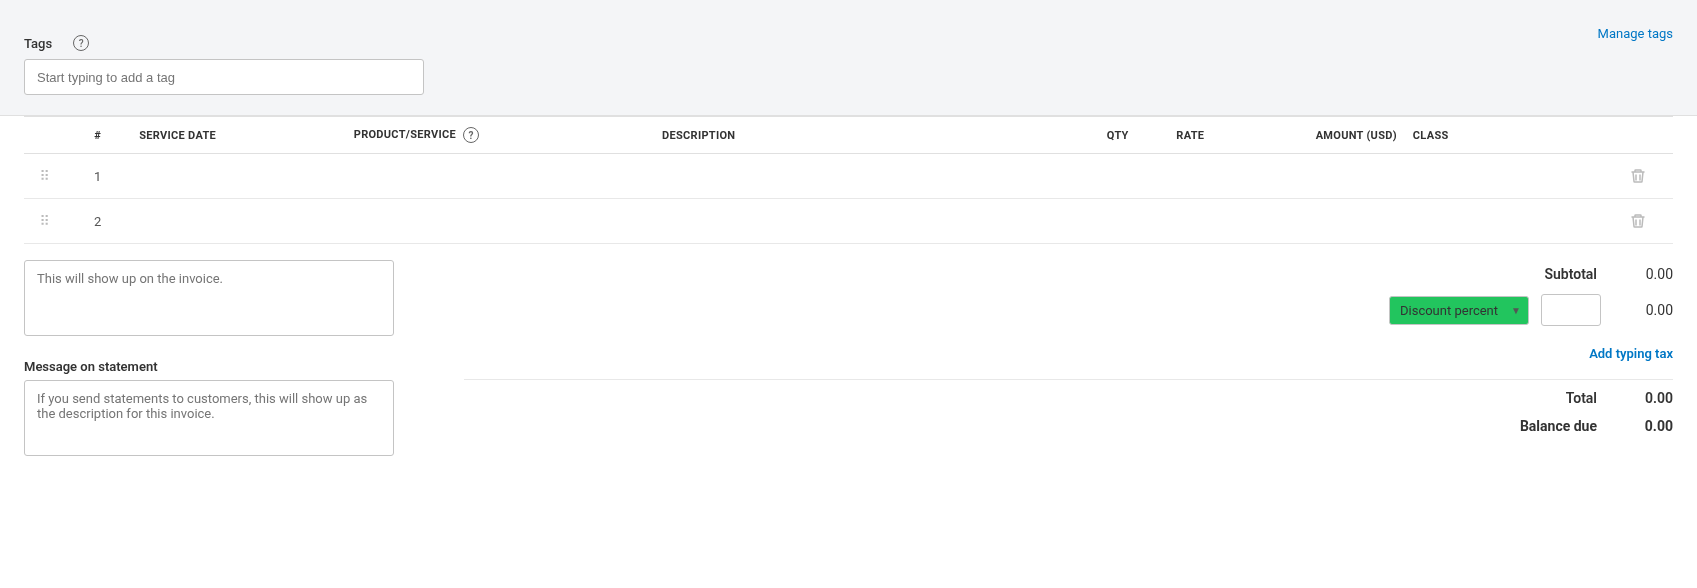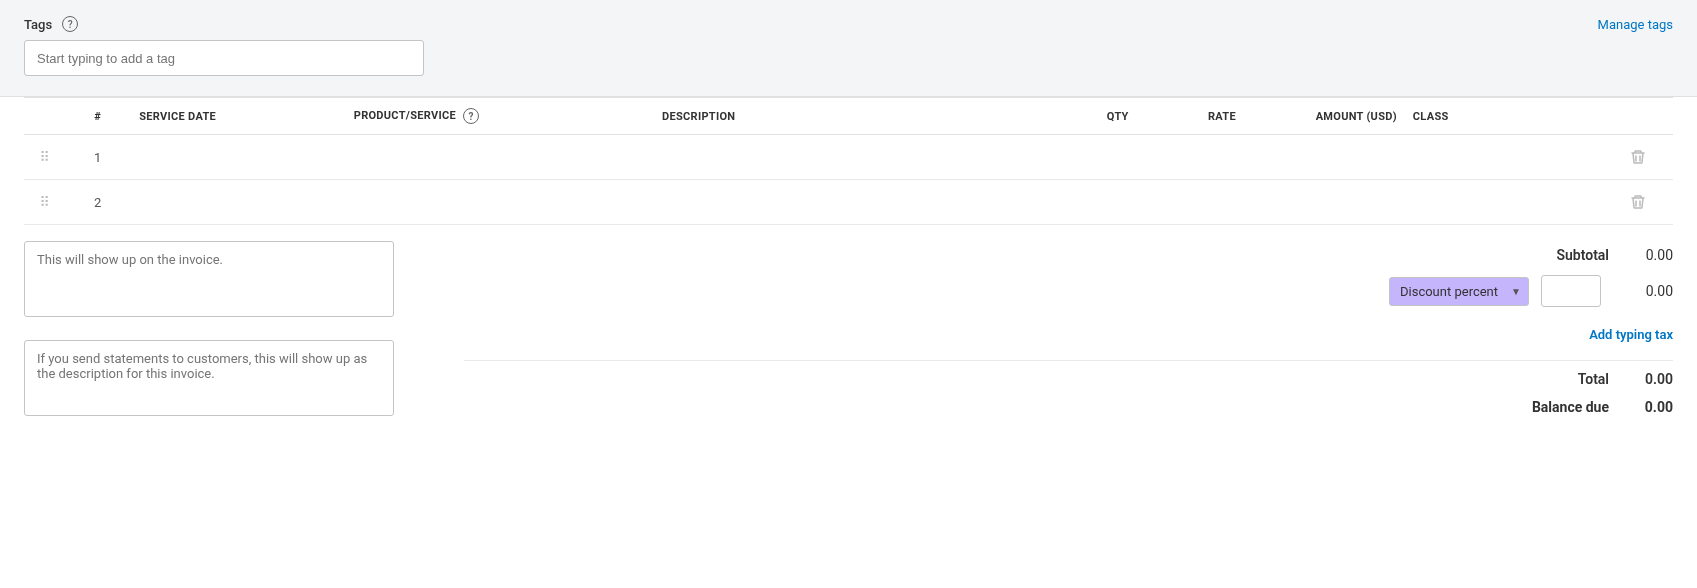--- a/index.html
+++ b/index.html
@@ -22,24 +22,25 @@
     }
     .tags-header {
       display: flex;
       justify-content: space-between;
       align-items: center;
       margin-bottom: 8px;
     }
     .tags-label {
       display: flex;
       align-items: center;
-      gap: 10px;
+      gap: 21px;
       font-size: 13px;
       font-weight: 500;
       color: #333;
+      margin-top: 19px;
     }
     .help-icon {
       width: 16px;
       height: 16px;
       border-radius: 50%;
       border: 1.5px solid #666;
       display: inline-flex;
       align-items: center;
       justify-content: center;
       font-size: 10px;
@@ -90,21 +91,21 @@
       text-transform: uppercase;
       letter-spacing: 0.3px;
       background: #fff;
     }
     .invoice-table th.num-col { width: 50px; text-align: center; }
     .invoice-table th.drag-col { width: 30px; }
     .invoice-table th.date-col { width: 160px; }
     .invoice-table th.product-col { width: 230px; }
     .invoice-table th.desc-col { width: 280px; }
     .invoice-table th.qty-col { width: 80px; text-align: right; }
-    .invoice-table th.rate-col { width: 80px; text-align: right; }
+    .invoice-table th.rate-col { width: 80px; text-align: center; }
     .invoice-table th.amount-col { width: 120px; text-align: right; }
     .invoice-table th.class-col { width: 160px; }
     .invoice-table th.action-col { width: 40px; }
 
     .invoice-table tbody tr {
       border-bottom: 1px solid #e8e8e8;
     }
     .invoice-table td {
       padding: 10px 8px;
       height: 44px;
@@ -189,21 +190,21 @@
       color: #a21caf;
       resize: none;
       outline: none;
     }
 
     
     .totals-row {
       display: flex;
       align-items: center;
       justify-content: flex-end;
-      gap: 4px;
+      gap: 16px;
       padding: 6px 0;
       width: 100%;
     }
     .totals-label {
       font-size: 14px;
       font-weight: 600;
       color: #333;
       text-align: right;
       min-width: 100px;
     }
@@ -226,21 +227,21 @@
       position: relative;
       display: inline-flex;
       align-items: center;
     }
     .discount-select {
       border: 1px solid #c4c4c4;
       border-radius: 3px;
       padding: 6px 28px 6px 10px;
       font-size: 13px;
       font-family: inherit;
-      background: #c4b5fd;
+      background: #22c55e;
       color: #333;
       appearance: none;
       cursor: pointer;
       outline: none;
       min-width: 140px;
     }
     .select-chevron {
       position: absolute;
       right: 8px;
       pointer-events: none;
@@ -379,20 +380,21 @@
     </table>
 
 
     <div class="bottom-section">
 
       <div class="left-section">
         <div>
           <textarea class="message-textarea" placeholder="This will show up on the invoice." style=""></textarea>
         </div>
         <div>
+          <div class="field-label">Message on statement</div>
           <textarea class="message-textarea" placeholder="If you send statements to customers, this will show up as the description for this invoice." style=""></textarea>
         </div>
       </div>
 
       <div class="right-section">
 
         <div class="totals-row">
           <span class="totals-label">Subtotal</span>
           <span class="totals-value">0.00</span>
         </div>

